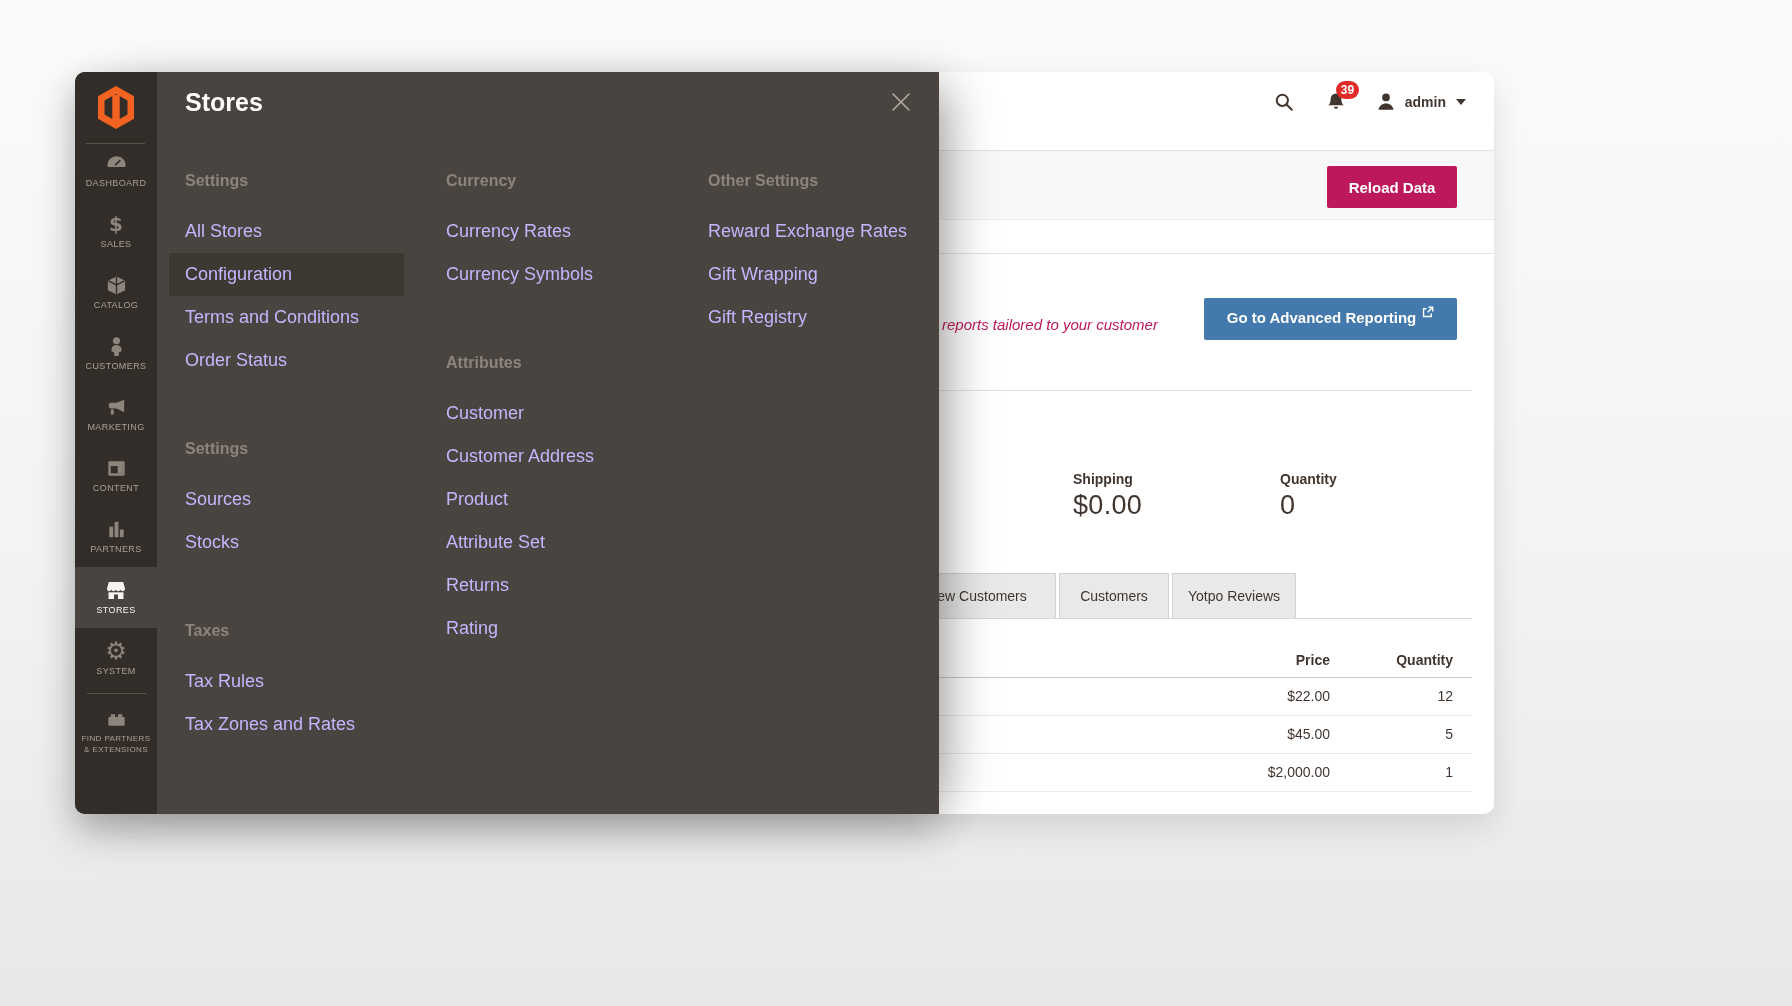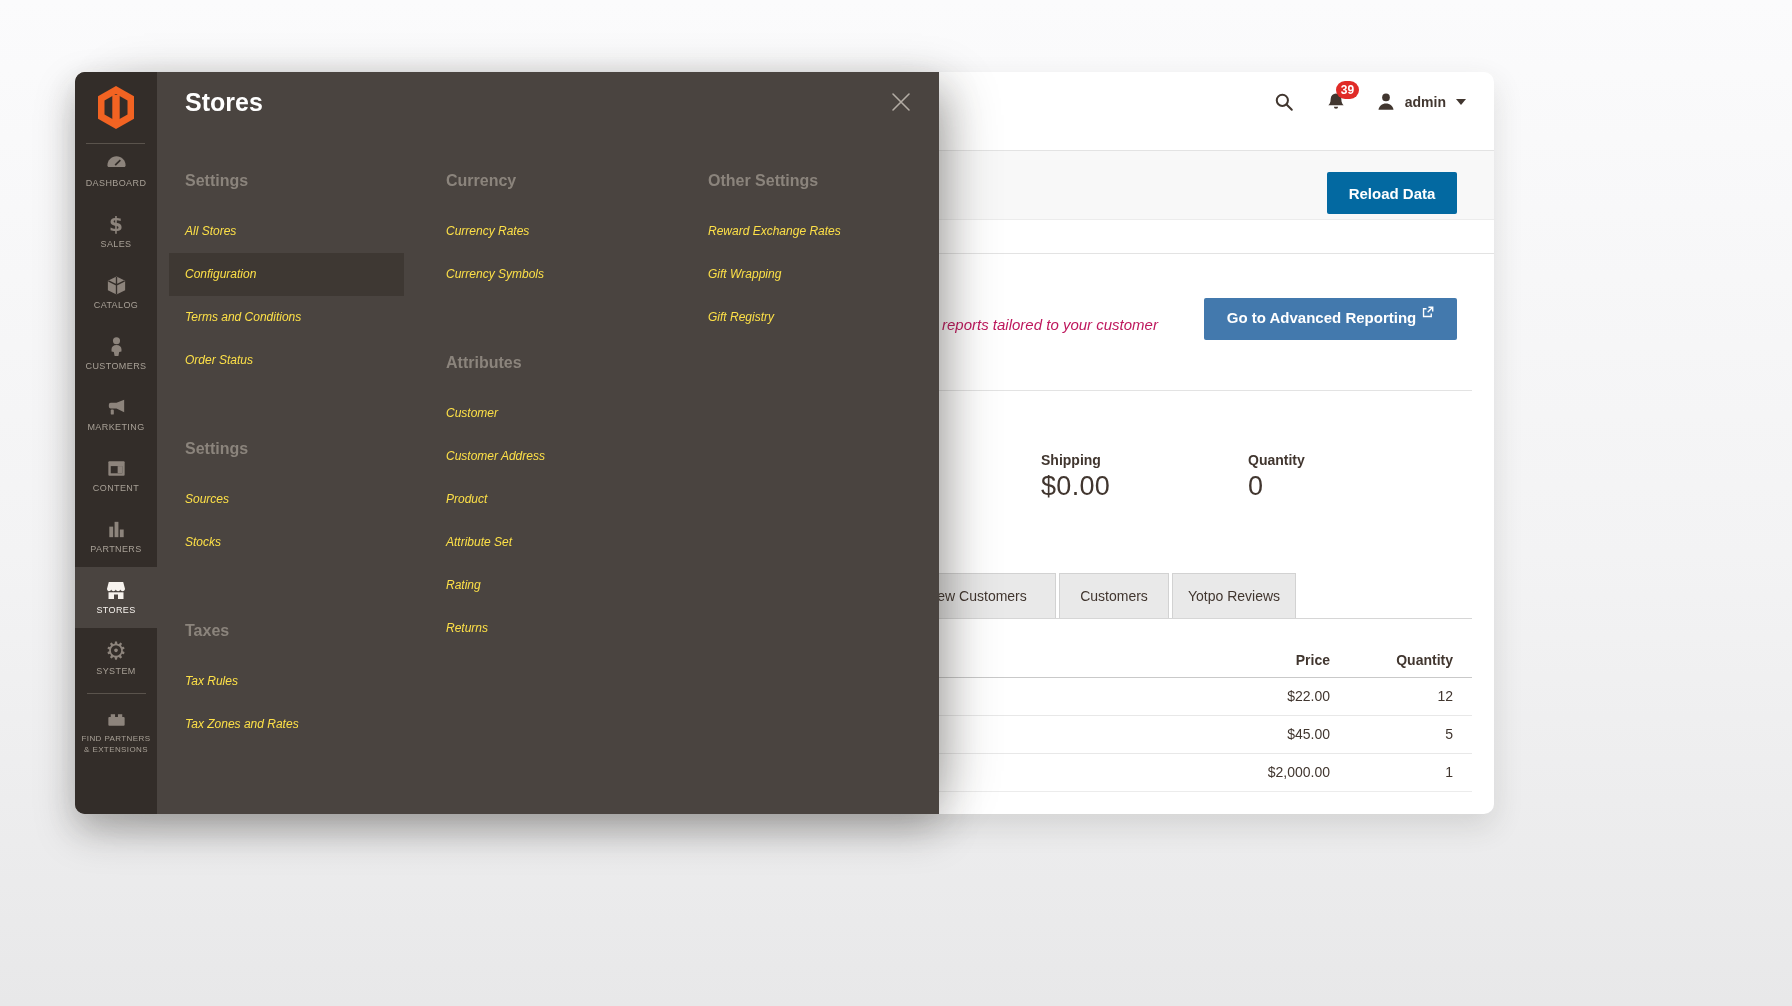--- a/index.html
+++ b/index.html
@@ -18,32 +18,32 @@
             background:none;border:none;padding:0;cursor:pointer;color:#41362f;position:relative;}
   .badge{position:absolute;left:13px;top:-8px;background:#e02b27;color:#fff;font-size:12px;
          font-weight:bold;border-radius:10px;padding:3px 5px;line-height:1;}
   .userbox{display:flex;align-items:center;gap:8px;cursor:pointer;}
   .username{font-size:14px;font-weight:bold;color:#41362f;}
   .caret{width:0;height:0;border-left:5px solid transparent;border-right:5px solid transparent;
          border-top:6px solid #41362f;margin-left:2px;}
   
   .toolbar{position:absolute;left:0;top:78px;width:100%;height:70px;background:#f8f8f8;
            border-top:1px solid #e3e3e3;border-bottom:1px solid #ececec;box-sizing:border-box;}
-  .reload{position:absolute;left:1252px;top:21px;width:130px;height:42px;background:#0369a1;
+  .reload{position:absolute;left:1252px;top:15px;width:130px;height:42px;background:#be185d;
           color:#fff;font-size:15px;font-weight:bold;border:none;border-radius:2px;cursor:pointer;
           font-family:inherit;}
   
   .repcap{position:absolute;left:867px;top:244px;font-size:15px;color:#be185d;font-style:italic;}
   .advbtn{position:absolute;left:1129px;top:226px;width:253px;height:42px;background:#4379ad;
           color:#fff;font-size:15px;font-weight:bold;border:none;border-radius:2px;cursor:pointer;
           display:flex;align-items:flex-start;justify-content:center;gap:6px;font-family:inherit;
           padding-top:11px;box-sizing:border-box;}
   .advbtn svg{margin-top:-3px;}
   
-  .stat{position:absolute;top:380px;}
+  .stat{position:absolute;top:399px;margin-left:32px;}
   .stat .slbl{font-size:14px;font-weight:bold;color:#41362f;}
   .stat .sval{font-size:27px;color:#41362f;margin-top:3px;letter-spacing:.3px;}
   
   .tab{position:absolute;top:501px;height:46px;background:#e9e9e9;border:1px solid #d2d2d2;
        box-sizing:border-box;display:flex;align-items:center;justify-content:center;
        font-size:14px;color:#41362f;cursor:pointer;}
   
   .th,.td{position:absolute;width:200px;text-align:right;font-size:14px;}
   .th{font-weight:bold;top:572px;height:33px;line-height:33px;}
   .td{height:37px;line-height:37px;}
@@ -71,21 +71,21 @@
   .mpanel{position:absolute;left:82px;top:0;right:0;bottom:0;}
   .mtitle{position:absolute;left:28px;top:16px;font-size:25px;font-weight:bold;color:#ffffff;}
   .mclose{position:absolute;left:730px;top:16px;width:28px;height:28px;background:none;border:none;
           cursor:pointer;padding:0;display:flex;align-items:center;justify-content:center;}
   .mcol{position:absolute;top:87px;}
   .msec{margin-top:45px;}
   .msec:first-child{margin-top:0;}
   .msec-head{height:43px;line-height:43px;padding-left:16px;font-size:16px;font-weight:bold;
              color:#8b847c;}
   .msec-head{margin-bottom:8px;}
-  .mitem{height:43px;line-height:43px;padding-left:16px;font-size:12px;color:#fde047;cursor:pointer;font-style:italic;}
+  .mitem{height:43px;line-height:43px;padding-left:16px;font-size:18px;color:#c4b5fd;cursor:pointer;}
   .mitem.active{background:#3e3833;}
 </style>
 </head>
 <body>
 
 <div class="card">
 
   <div class="hdr">
     <button class="icon-btn">
       <svg width="22" height="22" viewBox="0 0 24 24" fill="none" stroke="#41362f" stroke-width="2.2" stroke-linecap="round">
@@ -306,22 +306,22 @@
         <div class="msec-head">Currency</div>
         <div class="mitem">Currency Rates</div>
         <div class="mitem">Currency Symbols</div>
       </div>
       <div class="msec">
         <div class="msec-head">Attributes</div>
         <div class="mitem">Customer</div>
         <div class="mitem">Customer Address</div>
         <div class="mitem">Product</div>
         <div class="mitem">Attribute Set</div>
+        <div class="mitem">Returns</div>
         <div class="mitem">Rating</div>
-        <div class="mitem">Returns</div>
       </div>
     </div>
 
     <div class="mcol" style="left:535px;width:240px;">
       <div class="msec">
         <div class="msec-head">Other Settings</div>
         <div class="mitem">Reward Exchange Rates</div>
         <div class="mitem">Gift Wrapping</div>
         <div class="mitem">Gift Registry</div>
       </div>

